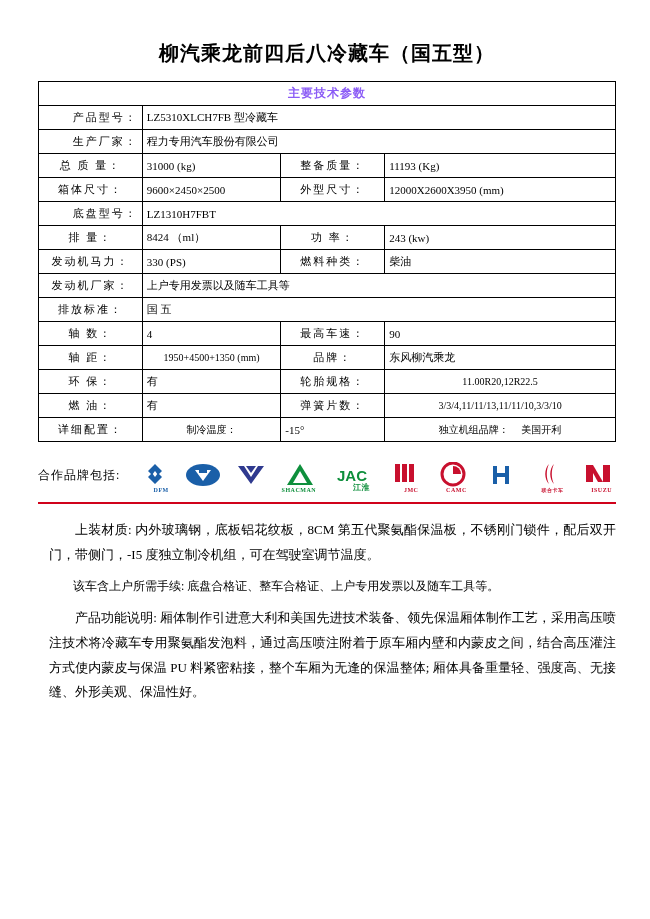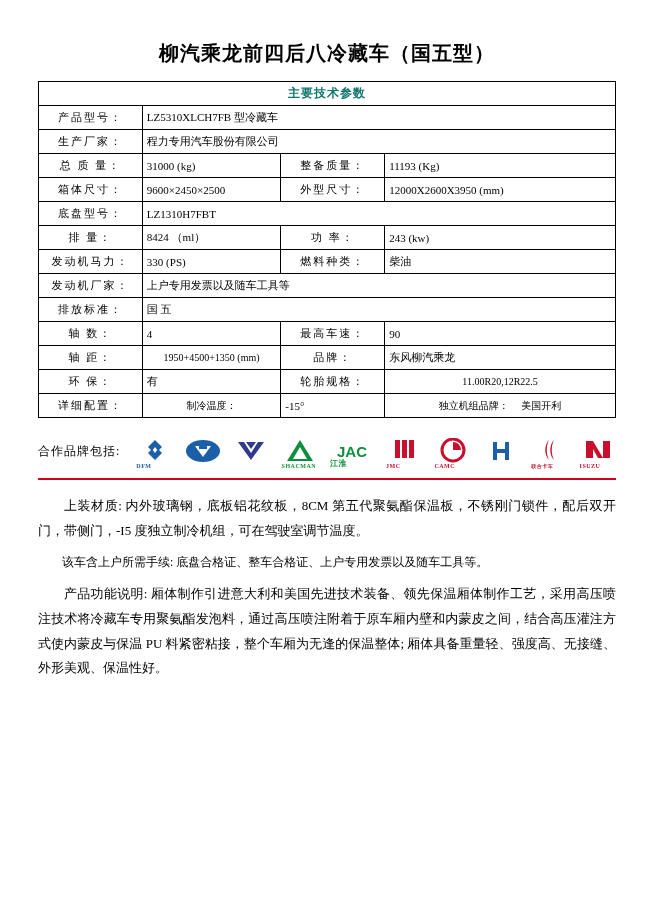--- a/index.html
+++ b/index.html
@@ -37,32 +37,32 @@
     font-family: "Liberation Serif", "DejaVu Serif", serif;
   }
   table.spec td {
     border: 1px solid #000000;
     padding: 3px 4px;
     height: 17px;
     vertical-align: middle;
   }
   .hdr {
     text-align: center;
-    color: #0f766e;
+    color: #8b5cf6;
     font-weight: bold;
     font-size: 12px;
     letter-spacing: 1px;
   }
   .lbl {
     text-align: center;
     letter-spacing: 2px;
     white-space: nowrap;
   }
   .lbl-left {
-    text-align: center;
+    text-align: right;
     padding-left: 10px;
     letter-spacing: 2px;
   }
   .val {
     text-align: left;
   }
   .val-small {
     text-align: center;
     font-size: 10px;
   }
@@ -87,36 +87,36 @@
     justify-content: center;
     position: relative;
     text-decoration: underline;
   }
   .logo svg { display:block; }
   .logo .cap {
     position: absolute;
     bottom: -1px;
     left: 0;
     right: 4px;
-    text-align: left;
+    text-align: right;
     font-size: 6px;
     font-weight: bold;
     letter-spacing: 0.5px;
   }
   .divider {
     border: none;
     border-top: 2px solid #d0021b;
     margin: 10px 0 14px 0;
   }
   .para {
     font-size: 13px;
     line-height: 1.9;
     text-align: justify;
     text-indent: 2em;
-    margin: 0 0 8px 0;
+    margin: 0 0 8px 11px;
     font-family: "Liberation Serif", "DejaVu Serif", serif;
   }
   .para.small {
     font-size: 12px;
   }
 </style>
 </head>
 <body>
 
 <div class="page">
@@ -188,20 +188,26 @@
         <td class="lbl">轴   距：</td>
         <td class="val-small">1950+4500+1350 (mm)</td>
         <td class="lbl">品牌：</td>
         <td class="val">东风柳汽乘龙</td>
       </tr>
       <tr>
         <td class="lbl">环   保：</td>
         <td class="val">有</td>
         <td class="lbl">轮胎规格：</td>
         <td class="val-small">11.00R20,12R22.5</td>
+      </tr>
+      <tr>
+        <td class="lbl">燃   油：</td>
+        <td class="val">有</td>
+        <td class="lbl">弹簧片数：</td>
+        <td class="val-small">3/3/4,11/11/13,11/11/10,3/3/10</td>
       </tr>
       <tr>
         <td class="lbl">详细配置：</td>
         <td class="val-small">
           <span>制冷温度：</span>
         </td>
         <td class="val">-15°</td>
         <td class="val-small">
           <span>独立机组品牌：</span>
           &nbsp;&nbsp;&nbsp;

